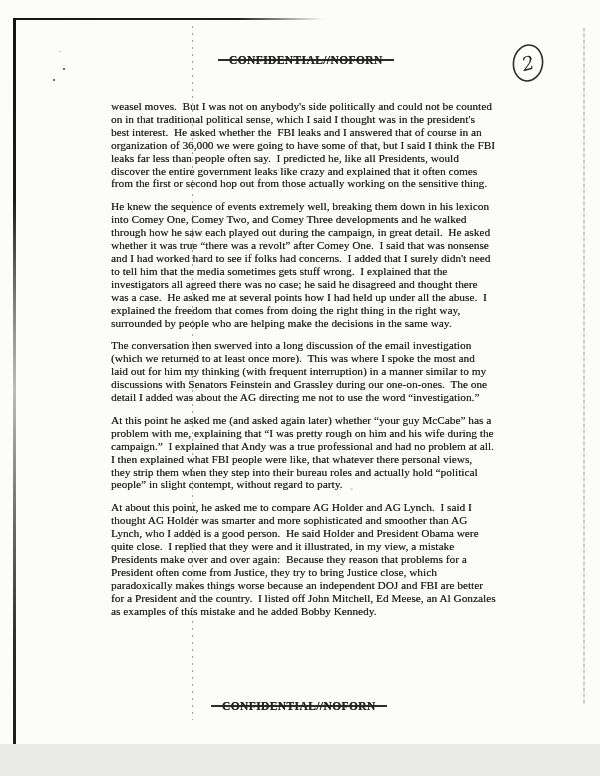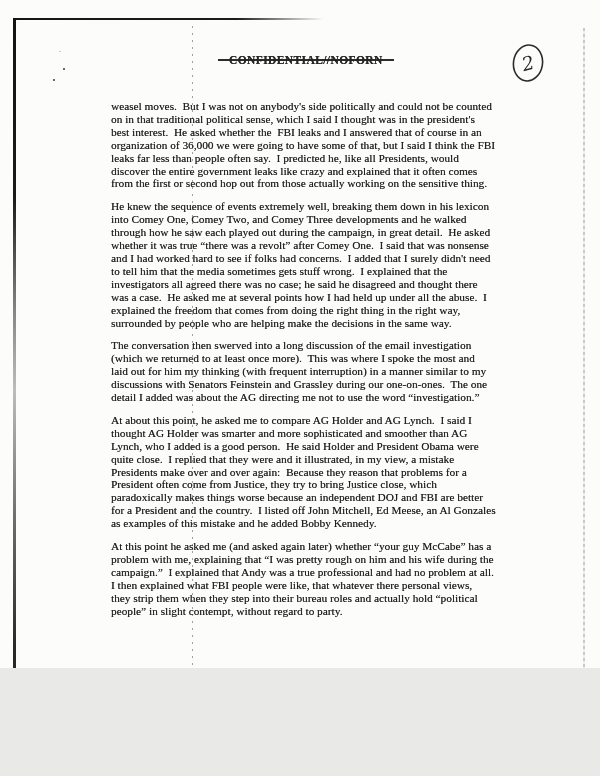--- a/index.html
+++ b/index.html
@@ -1,17 +1,17 @@
 <!DOCTYPE html>
 <html><head>
 <meta charset="utf-8">
 <style>
   html,body{margin:0;padding:0;background:#e9e9e7;}
   .page{
-    position:relative;width:600px;height:668px;margin:0 auto;
+    position:relative;width:600px;height:744px;margin:0 auto;
     background:#fcfcfa;overflow:hidden;
     font-family:"Liberation Serif", serif;
   }
   
   .border-top{
     position:absolute;left:13px;top:18px;width:311px;height:2px;
     background:linear-gradient(to right,#161616 0%,#1c1c1c 72%,rgba(28,28,28,0) 100%);
   }
   .border-left{
     position:absolute;left:13px;top:18px;width:3px;height:745px;
@@ -100,35 +100,35 @@
 to tell him that the media sometimes gets stuff wrong.  I explained that the
 investigators all agreed there was no case; he said he disagreed and thought there
 was a case.  He asked me at several points how I had held up under all the abuse.  I
 explained the freedom that comes from doing the right thing in the right way,
 surrounded by people who are helping make the decisions in the same way.</p>
     <p class="para">The conversation then swerved into a long discussion of the email investigation
 (which we returned to at least once more).  This was where I spoke the most and
 laid out for him my thinking (with frequent interruption) in a manner similar to my
 discussions with Senators Feinstein and Grassley during our one-on-ones.  The one
 detail I added was about the AG directing me not to use the word “investigation.”</p>
+    <p class="para">At this point he asked me (and asked again later) whether “your guy McCabe” has a
+problem with me, explaining that “I was pretty rough on him and his wife during the
+campaign.”  I explained that Andy was a true professional and had no problem at all.
+I then explained what FBI people were like, that whatever there personal views,
+they strip them when they step into their bureau roles and actually hold “political
+people” in slight contempt, without regard to party.</p>
     <p class="para">At about this point, he asked me to compare AG Holder and AG Lynch.  I said I
 thought AG Holder was smarter and more sophisticated and smoother than AG
 Lynch, who I added is a good person.  He said Holder and President Obama were
 quite close.  I replied that they were and it illustrated, in my view, a mistake
 Presidents make over and over again:  Because they reason that problems for a
 President often come from Justice, they try to bring Justice close, which
 paradoxically makes things worse because an independent DOJ and FBI are better
 for a President and the country.  I listed off John Mitchell, Ed Meese, an Al Gonzales
 as examples of this mistake and he added Bobby Kennedy.</p>
-    <p class="para">At this point he asked me (and asked again later) whether “your guy McCabe” has a
-problem with me, explaining that “I was pretty rough on him and his wife during the
-campaign.”  I explained that Andy was a true professional and had no problem at all.
-I then explained what FBI people were like, that whatever there personal views,
-they strip them when they step into their bureau roles and actually hold “political
-people” in slight contempt, without regard to party.</p>
   </div>
 
   <div class="classification footer">
     <span class="strikebar"></span>
     <span class="banner-text">CONFIDENTIAL//NOFORN</span>
   </div>
 
 </div>
 
 </body></html>

